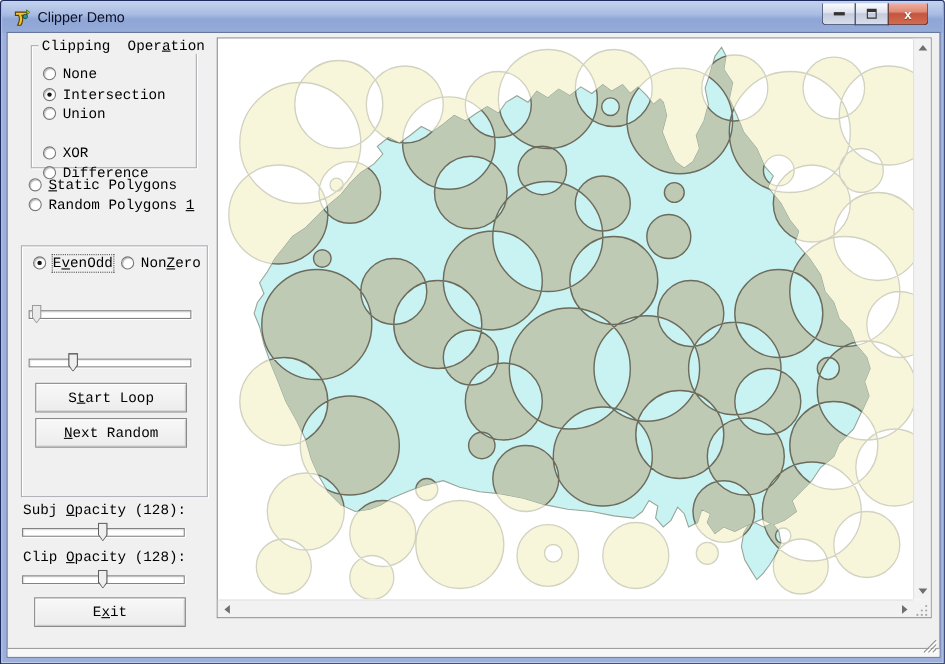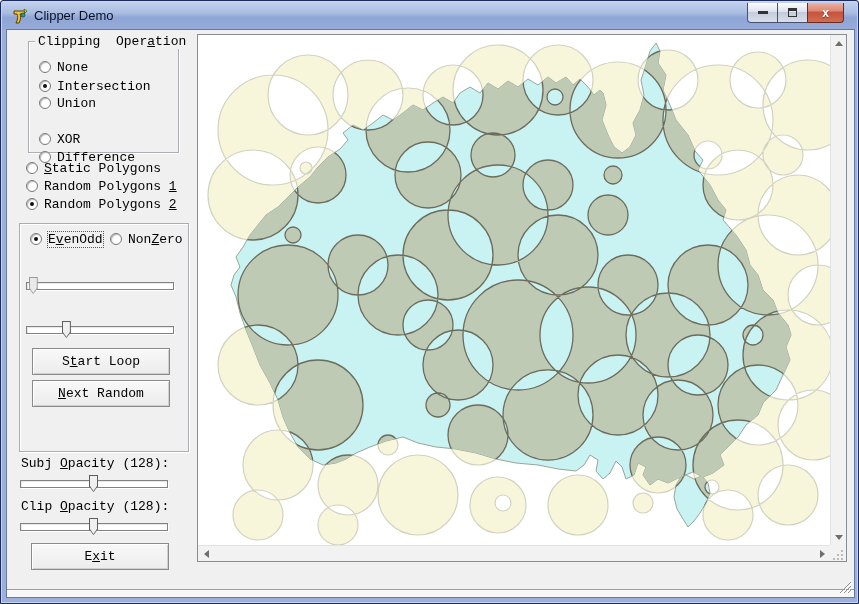--- a/index.html
+++ b/index.html
@@ -119,24 +119,20 @@
     </div>
 
     <div class="radio-row" style="left:19px;top:130px;">
       <span class="radio"></span>
       <span class="radio-label"><span class="accel">S</span>tatic Polygons</span>
     </div>
     <div class="radio-row" style="left:19px;top:148px;">
       <span class="radio"></span>
       <span class="radio-label">Random Polygons <span class="accel">1</span></span>
     </div>
-    <div class="radio-row" style="left:19px;top:166px;">
-      <span class="radio on"></span>
-      <span class="radio-label">Random Polygons <span class="accel">2</span></span>
-    </div>
 
     <div class="groupbox" style="left:12px;top:193px;width:170px;height:229px;padding-left:20px;">
       <div class="radio-row" style="left:10px;top:7px;">
         <span class="radio on"></span>
         <span class="radio-label focused">E<span class="accel">v</span>enOdd</span>
       </div>
       <div class="radio-row" style="left:90px;top:7px;">
         <span class="radio"></span>
         <span class="radio-label">Non<span class="accel">Z</span>ero</span>
       </div>

